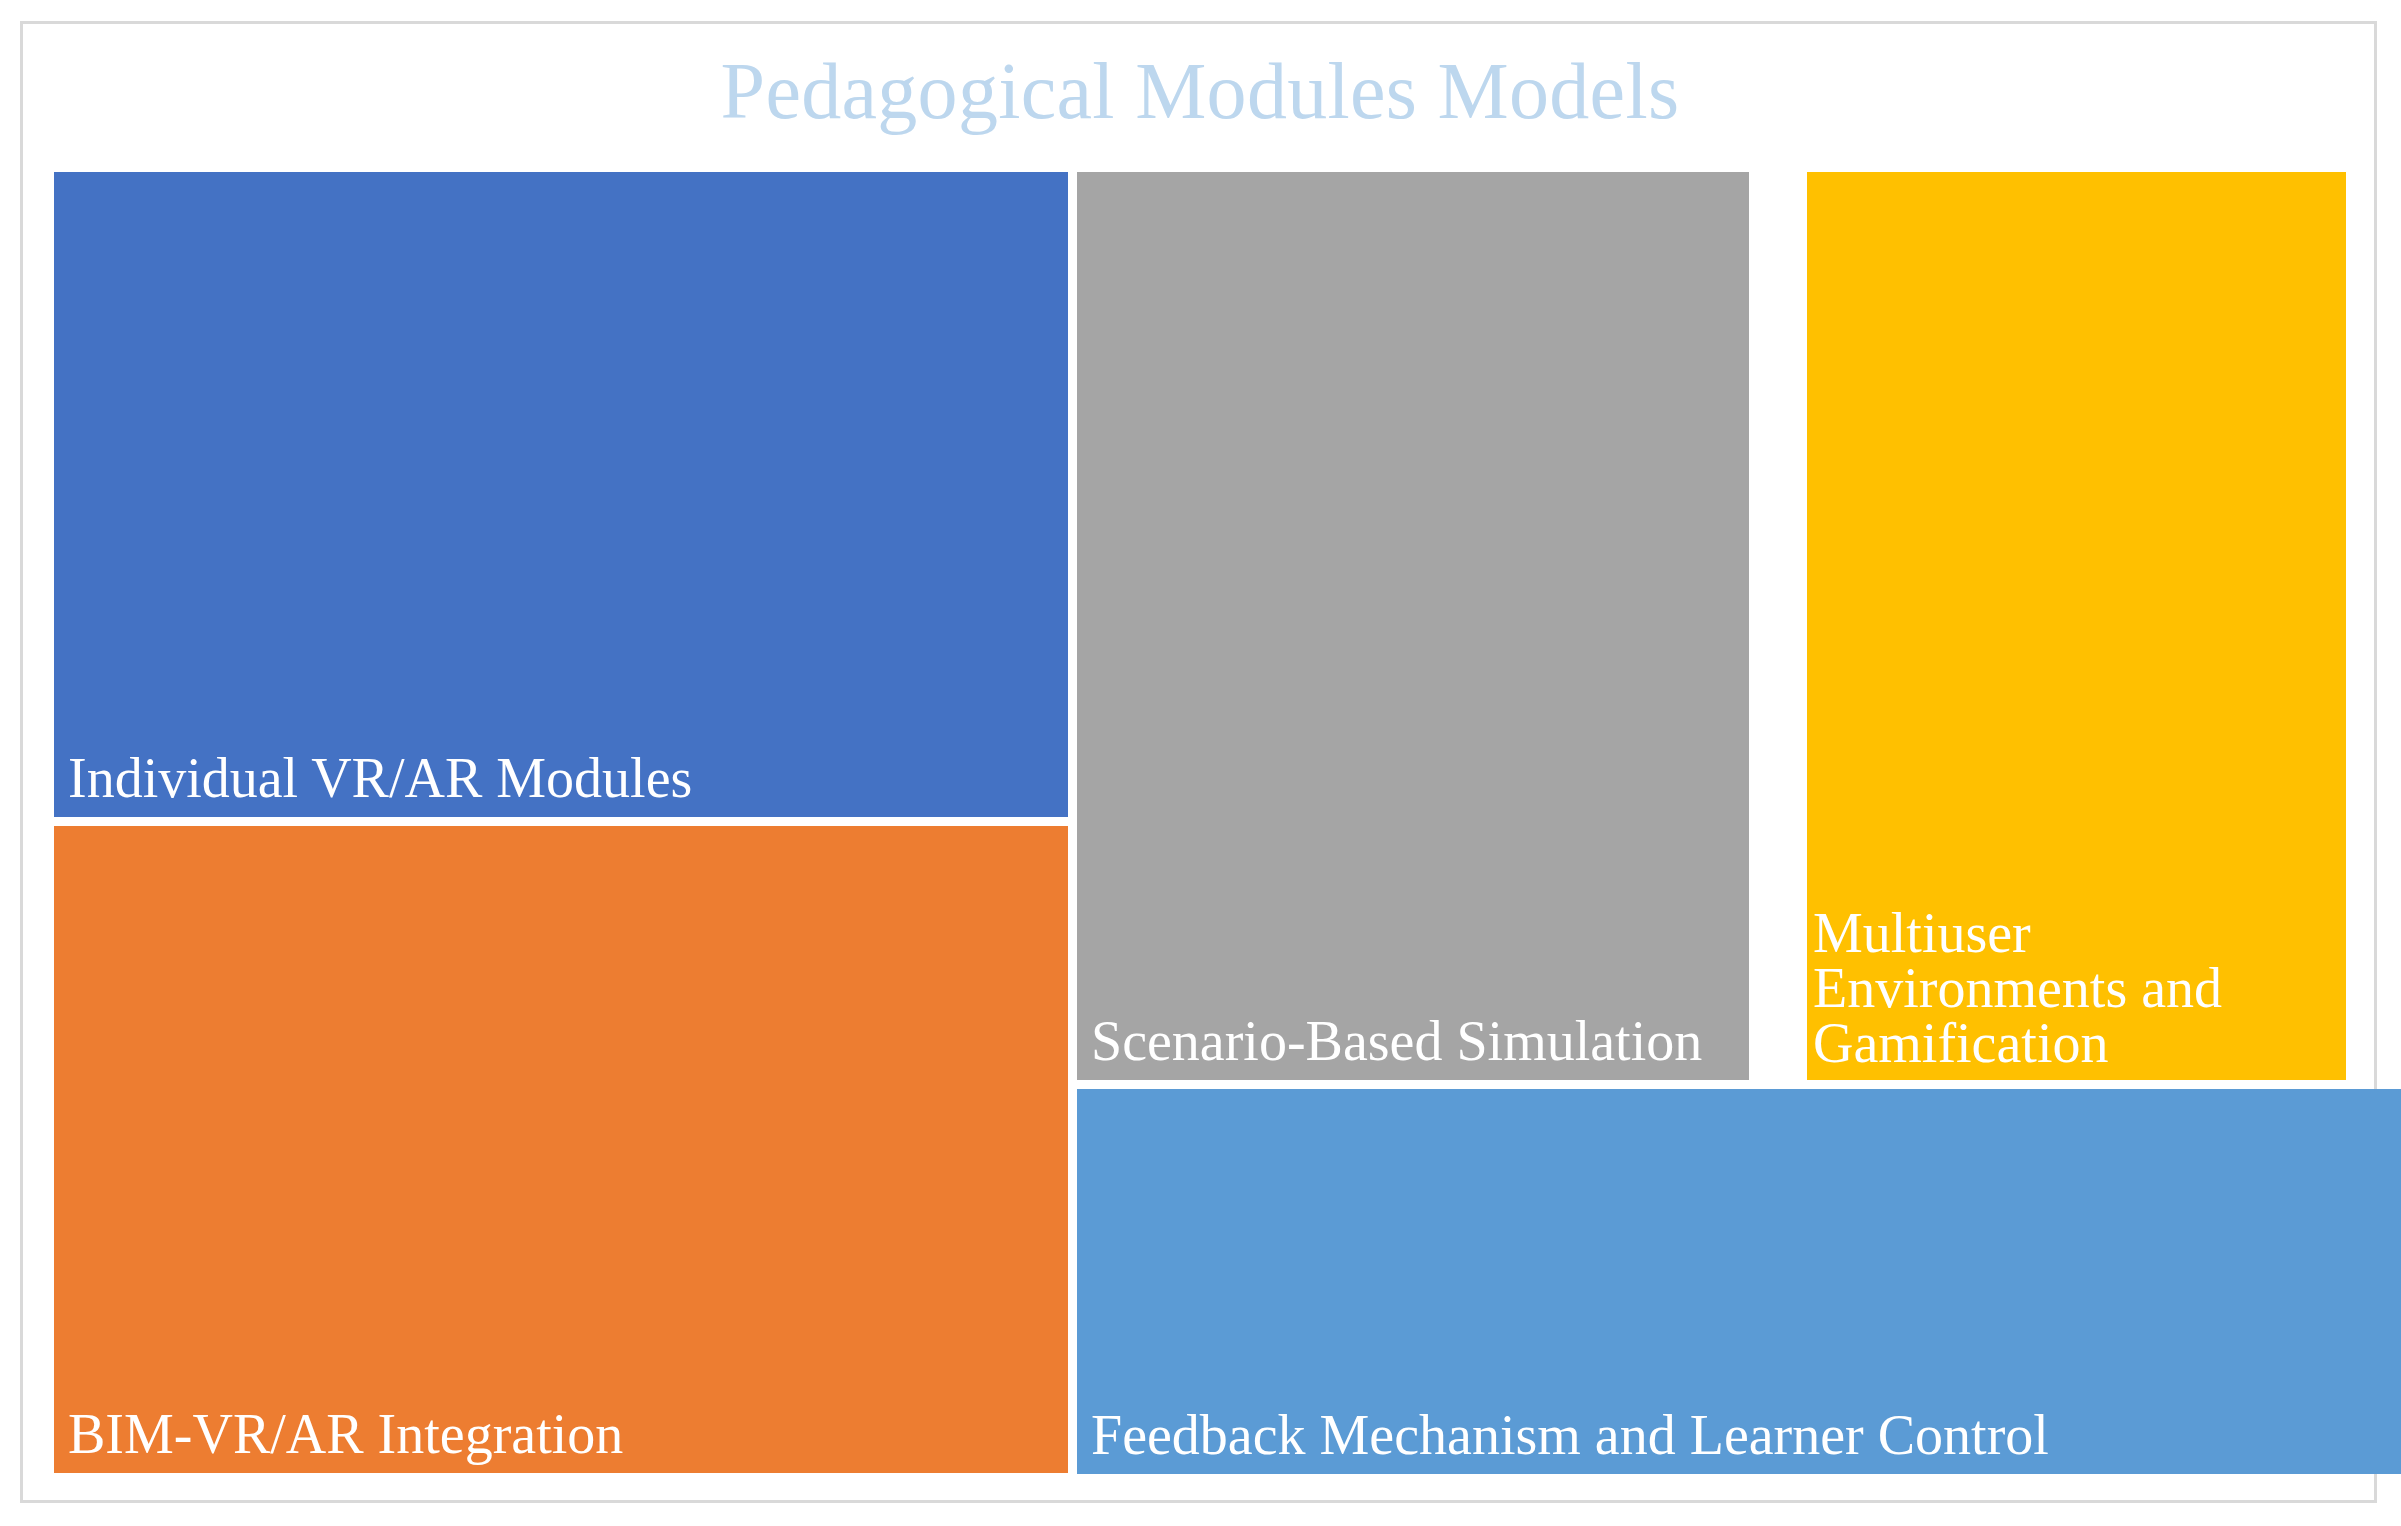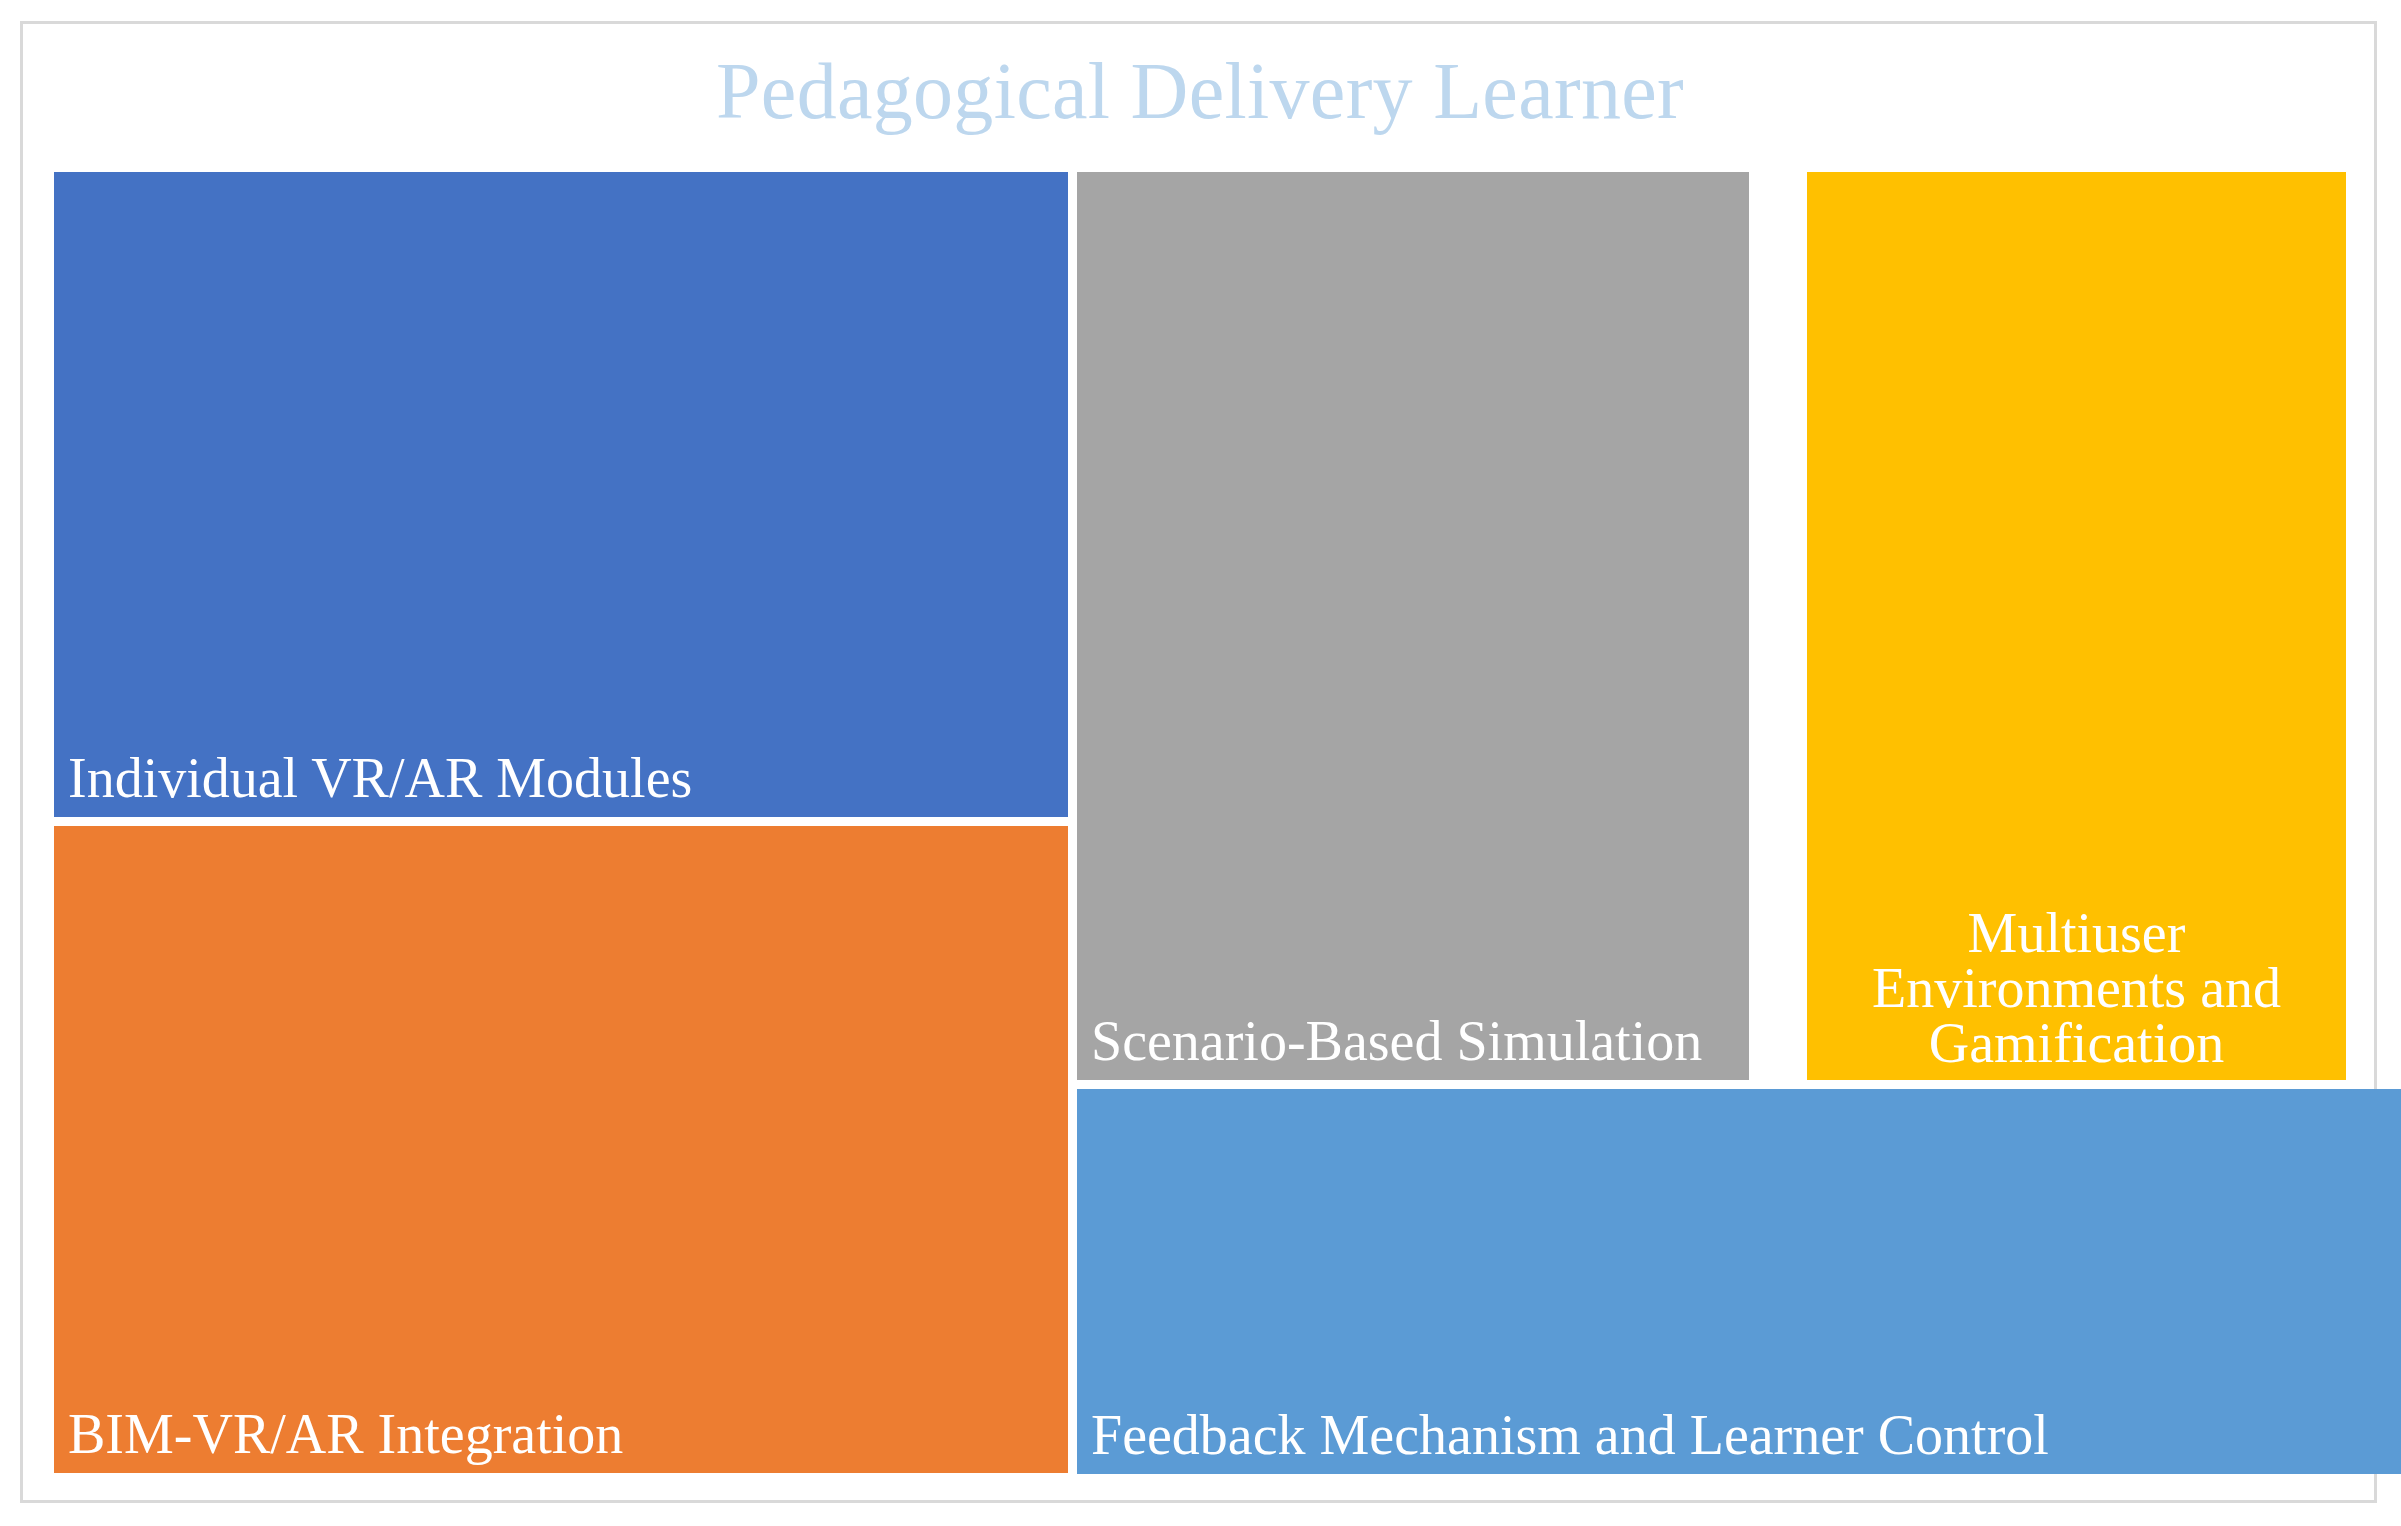--- a/index.html
+++ b/index.html
@@ -79,32 +79,32 @@
     left: 14px;
     bottom: 11.3px;
     text-align: left;
   }
 
   
   .label-center {
     left: 0;
     right: 0;
     bottom: 8.8px;
-    text-align: center;
-    padding: 0 26px;
+    text-align: left;
+    padding: 0 6px;
   }
 </style>
 </head>
 <body>
 
 <div id="chart-root">
 
   <div id="chart-frame"></div>
 
-  <div id="chart-title">Pedagogical Delivery Learner</div>
+  <div id="chart-title">Pedagogical Modules Models</div>
 
   <div id="treemap">
 
     <div class="tile" style="left:54px; top:172px; width:1014px; height:645px; background:#4472C4;">
       <div class="tile-label label-bl">Individual VR/AR Modules</div>
     </div>
 
     <div class="tile" style="left:54px; top:826px; width:1014px; height:647px; background:#ED7D31;">
       <div class="tile-label label-bl">BIM-VR/AR Integration</div>
     </div>

